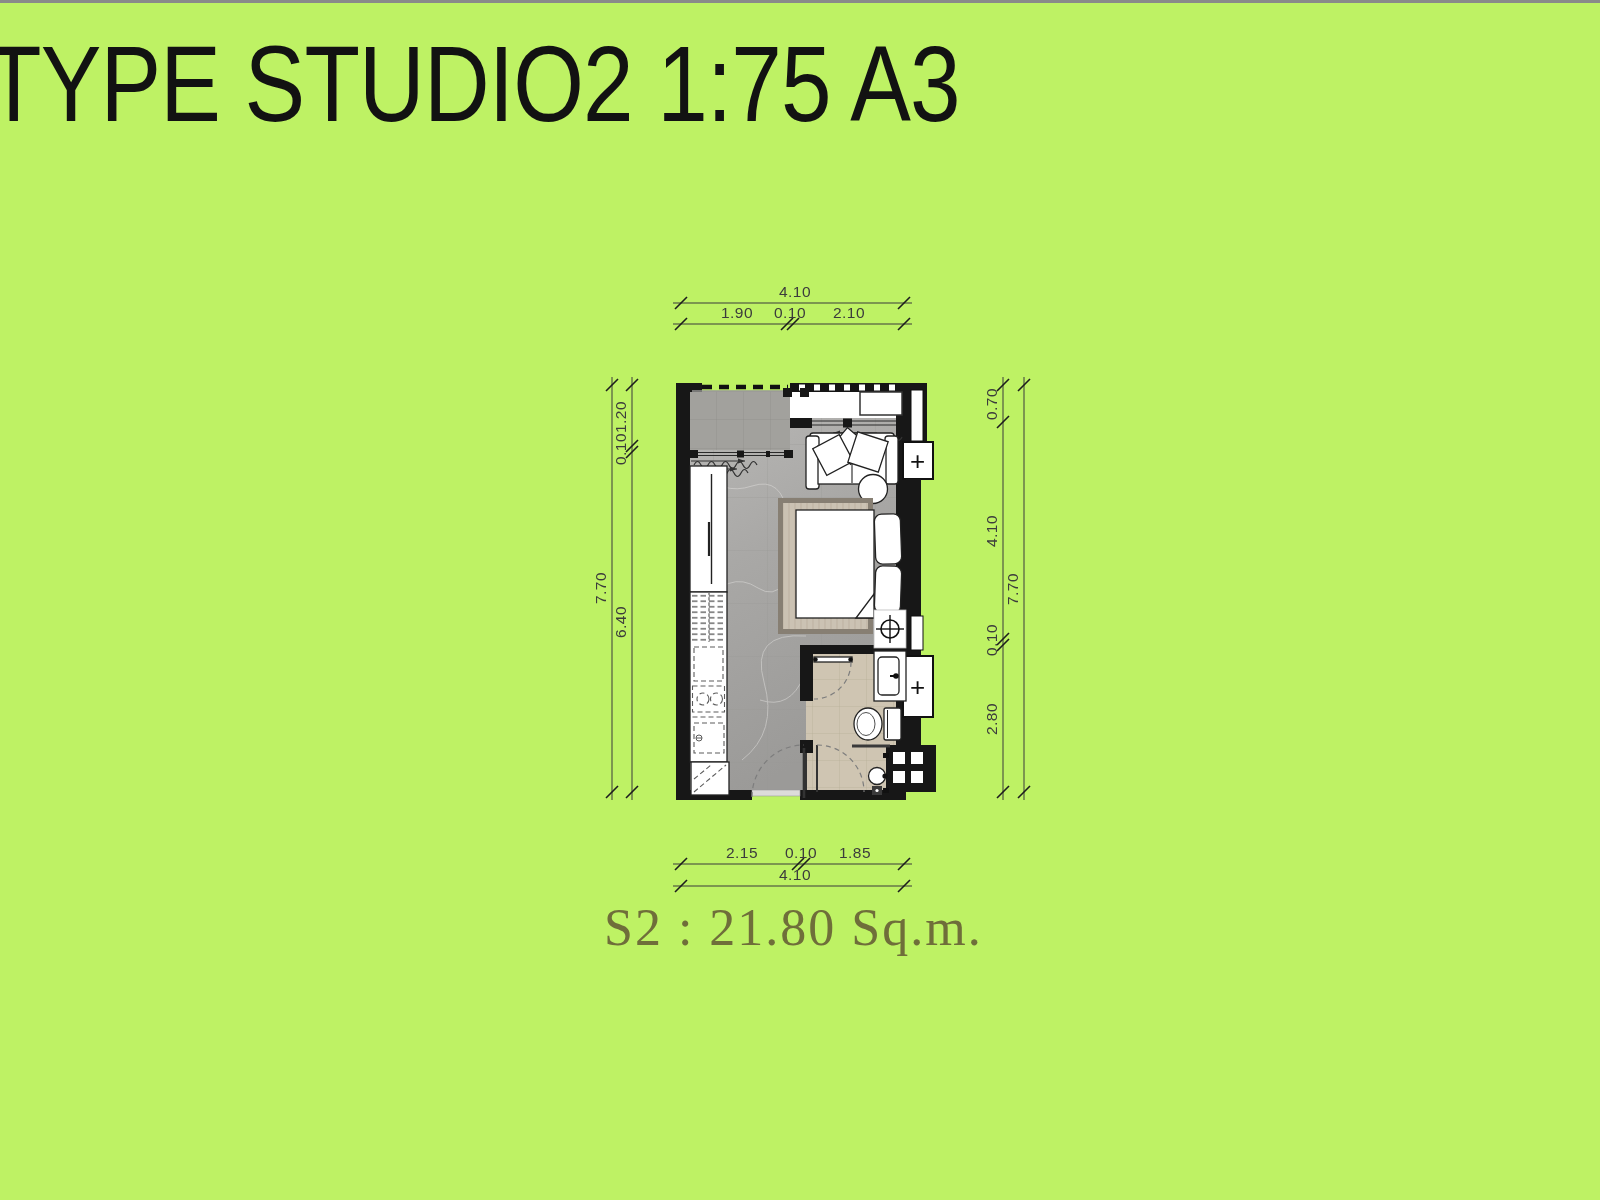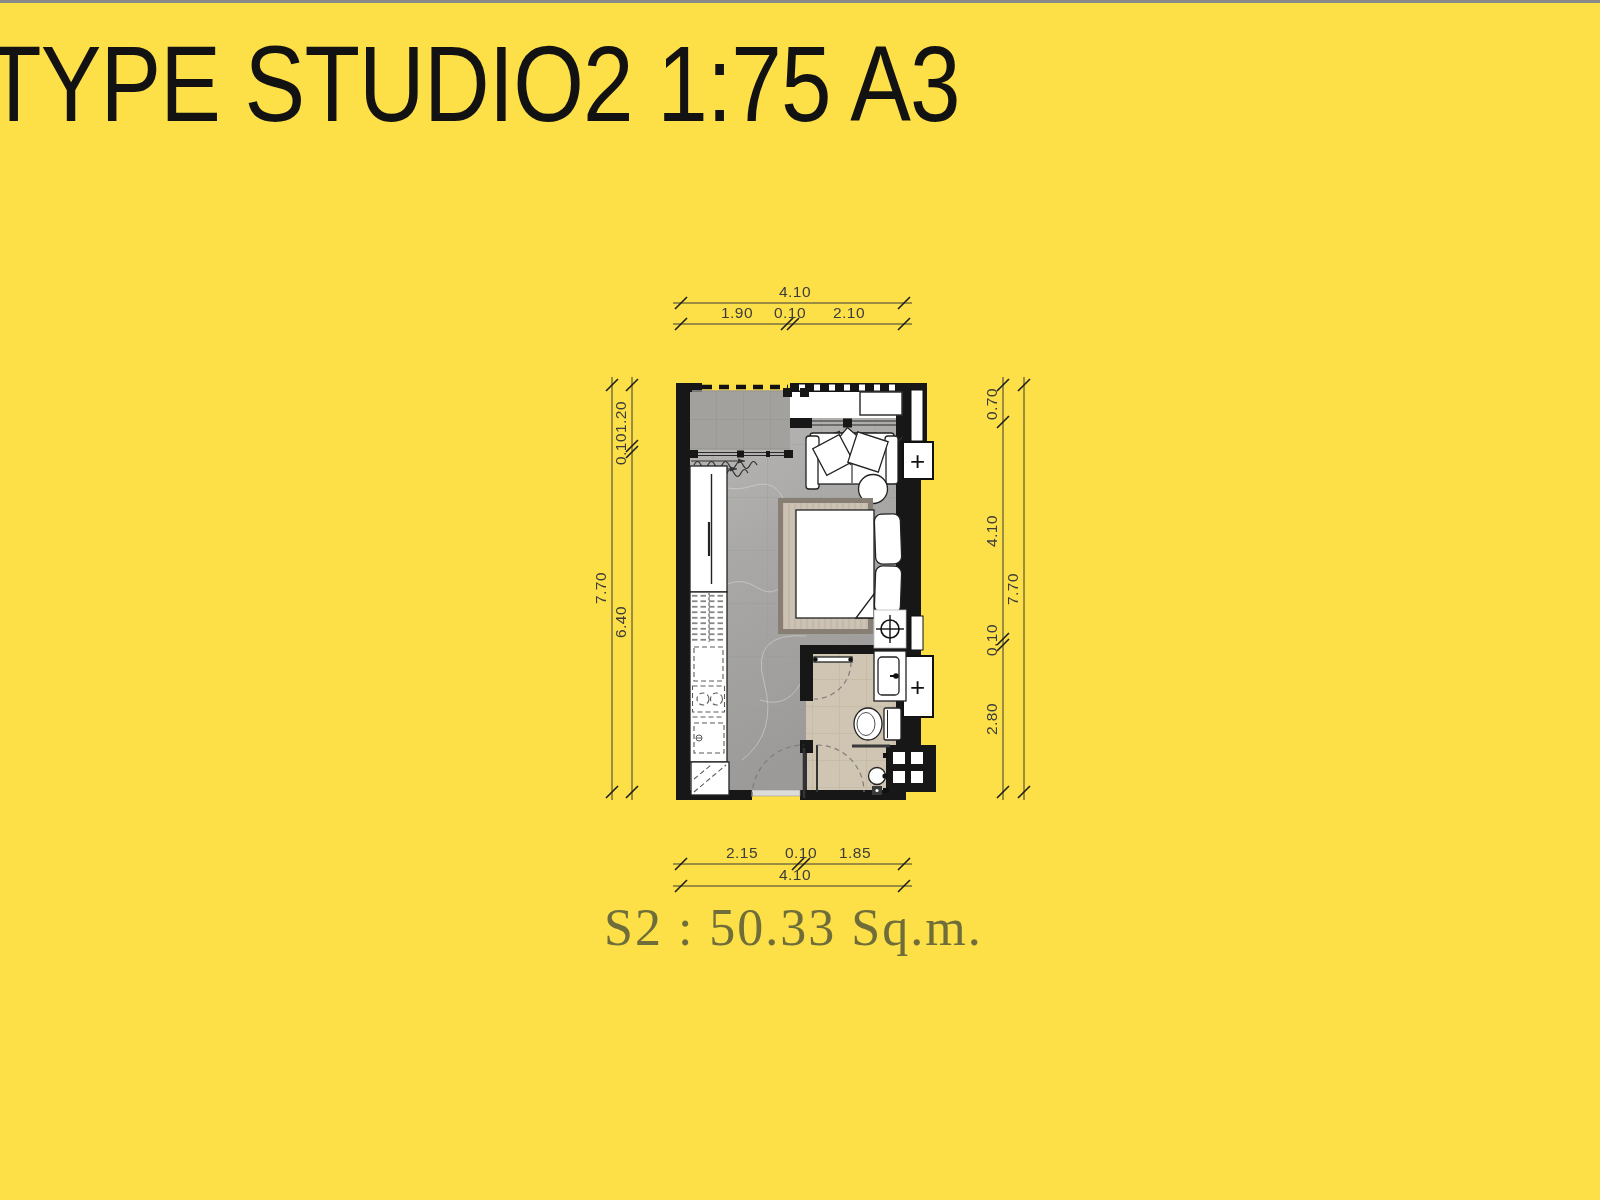--- a/index.html
+++ b/index.html
@@ -1,16 +1,16 @@
 <!DOCTYPE html>
 <html><head>
 <meta charset="utf-8">
 <style>
   html,body{margin:0;padding:0;background:#fff;}
-  .stage{position:relative;width:1600px;height:1200px;background:#fde047;overflow:hidden;
+  .stage{position:relative;width:1600px;height:1200px;background:#bef264;overflow:hidden;
          font-family:"Liberation Sans",sans-serif;}
   .top-rule{position:absolute;left:0;top:0;width:1600px;height:3px;background:#8a8a8a;}
   .title{position:absolute;left:-14px;top:22px;color:#121212;
          font-family:"Liberation Sans",sans-serif;font-size:107px;font-weight:400;
          letter-spacing:-1px;white-space:nowrap;
          transform:scaleX(0.85);transform-origin:0 0;}
   .area-label{position:absolute;left:604px;top:898px;color:#6f6e3a;
          font-family:"Liberation Serif",serif;font-size:52px;font-weight:400;
          letter-spacing:2px;white-space:nowrap;}
   svg text.dim{font-family:"Liberation Sans",sans-serif;font-size:15.5px;fill:#3c3c3c;letter-spacing:.5px;}
@@ -308,14 +308,14 @@
       <text class="dim" x="997" y="640" text-anchor="middle" transform="rotate(-90 997 640)">0.10</text>
       <text class="dim" x="997" y="719" text-anchor="middle" transform="rotate(-90 997 719)">2.80</text>
 
       <line class="dimline" x1="1024" y1="377" x2="1024" y2="800"></line>
       <line class="tick" x1="1018" y1="391" x2="1030" y2="379"></line>
       <line class="tick" x1="1018" y1="798" x2="1030" y2="786"></line>
       <text class="dim" x="1018" y="589" text-anchor="middle" transform="rotate(-90 1018 589)">7.70</text>
     </g>
   </svg>
 
-  <div class="area-label">S2 : 50.33 Sq.m.</div>
+  <div class="area-label">S2 : 21.80 Sq.m.</div>
 </div>
 
 </body></html>

